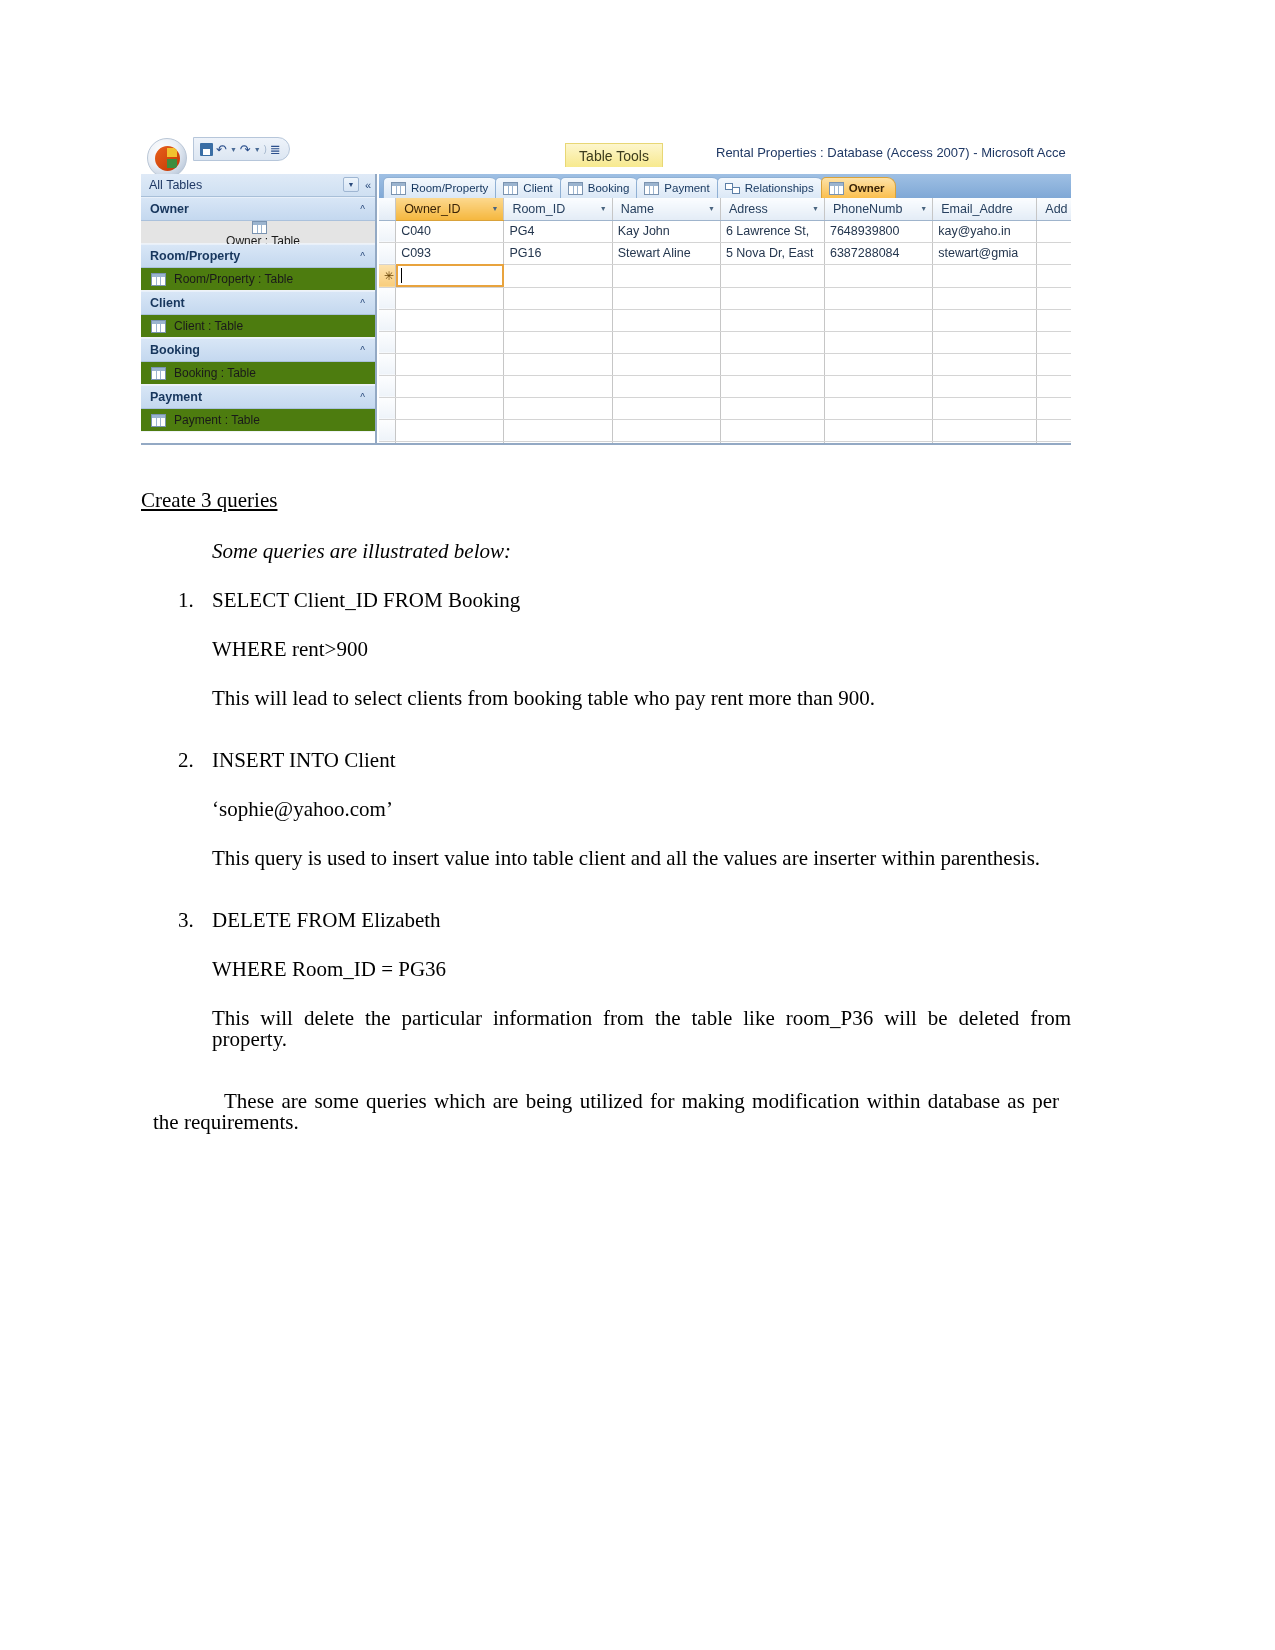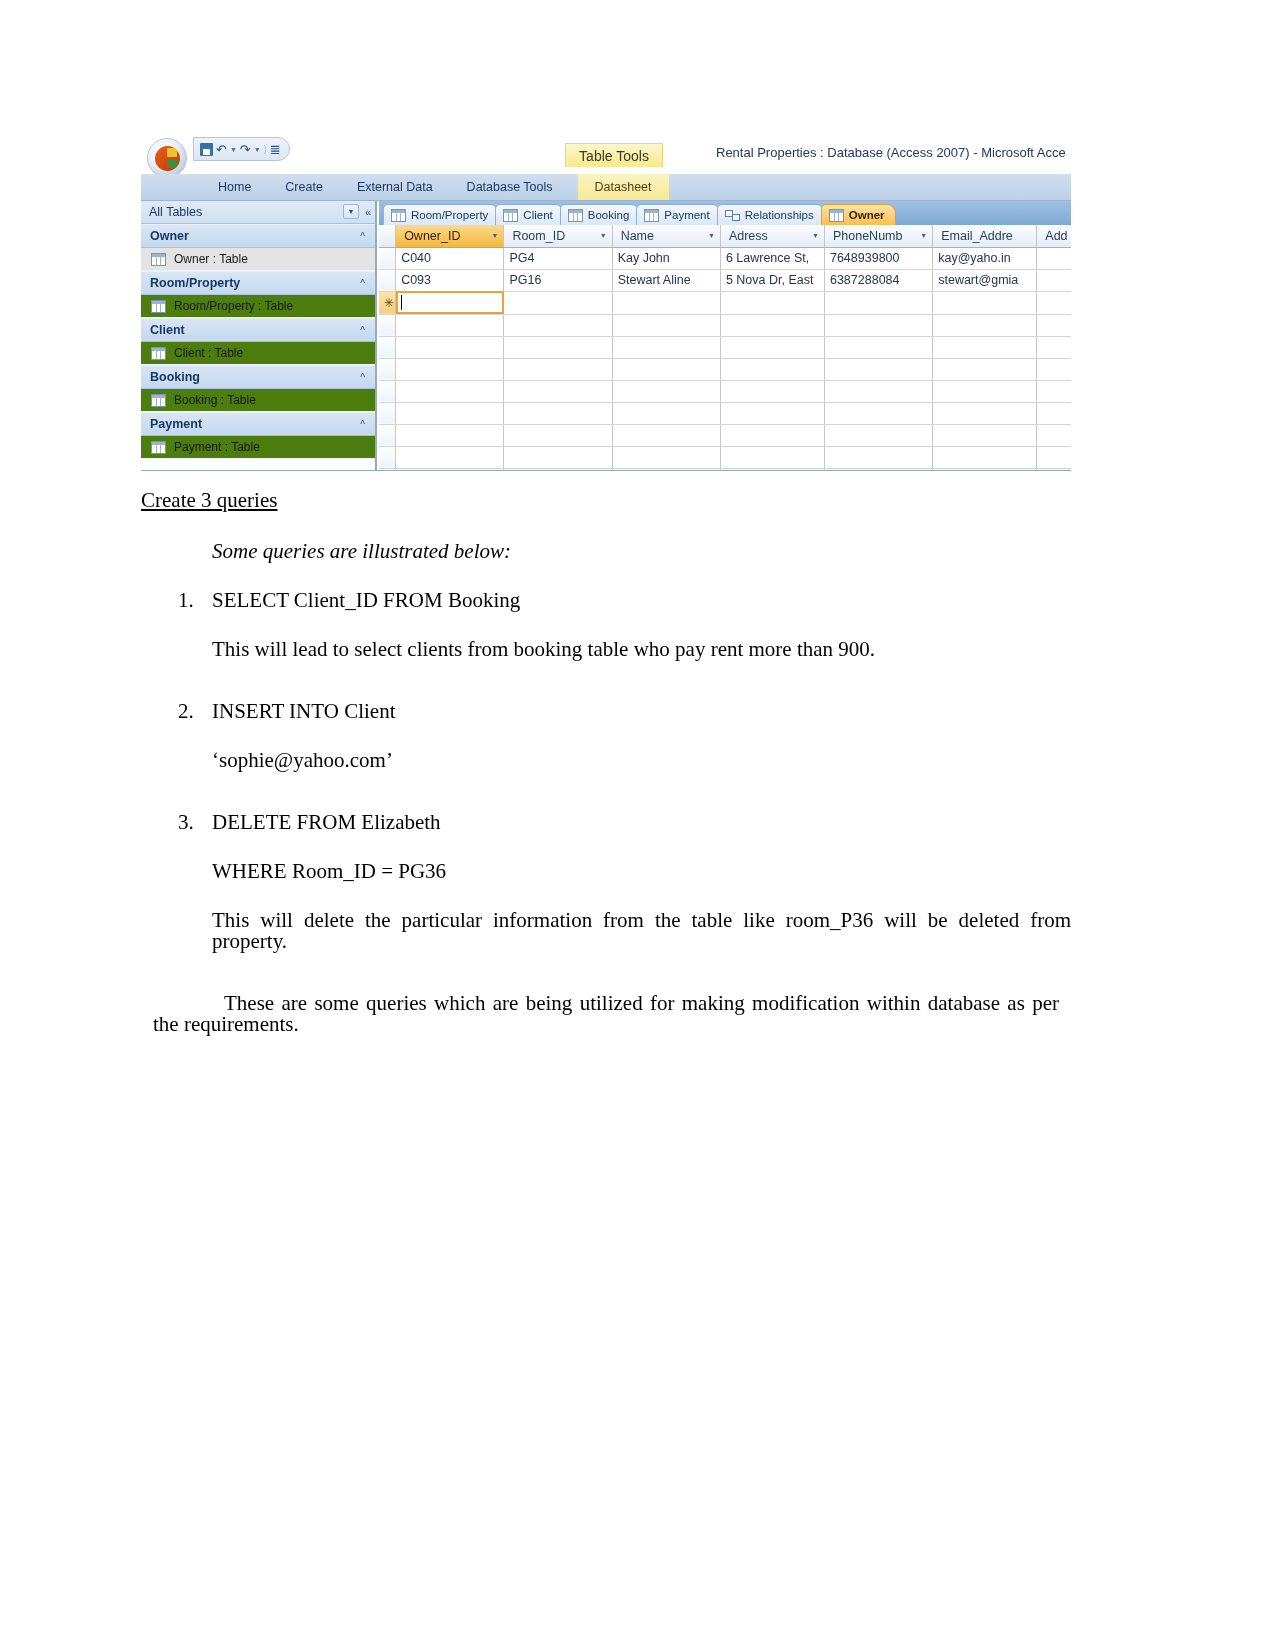--- a/index.html
+++ b/index.html
@@ -231,21 +231,21 @@
     height: 23px;
     display: flex;
     align-items: center;
     padding-left: 10px;
     font-size: 12px;
     color: #1a1a1a;
     background: #4d7c0f;
     border-bottom: 1px solid #eef2f7;
     box-sizing: border-box;
   }
-  .np-item.sel { background: #e4e4e4; }
+  .np-item.sel { background: #e4e4e4; flex-direction: column; }
   .tbl-ic {
     width: 15px; height: 13px;
     margin-right: 8px;
     background: #ffffff;
     border: 1px solid #7a93b0;
     box-sizing: border-box;
     position: relative;
     flex: none;
   }
   .tbl-ic::before {
@@ -467,29 +467,20 @@
       <span class="qat-arrow">▼</span>
       <span class="qat-ic">↷</span>
       <span class="qat-arrow">▼</span>
       <span class="qat-sep">)</span>
       <span class="qat-ic">≣</span>
     </div>
     <div class="table-tools-tab">Table Tools</div>
     <div class="win-title">Rental Properties : Database (Access 2007)  -  Microsoft Acce</div>
   </div>
 
-  <div class="ribbon">
-    <div class="ribbon-tabs">
-      <div class="rtab">Home</div>
-      <div class="rtab">Create</div>
-      <div class="rtab">External Data</div>
-      <div class="rtab">Database Tools</div>
-      <div class="rtab ctx">Datasheet</div>
-    </div>
-  </div>
 
   <div class="ac-body">
 
     <div class="navpane">
       <div class="np-header">
         <span>All Tables</span>
         <span class="np-header-ctrls">
           <span class="np-dd">▼</span>
           <span class="np-collapse">«</span>
         </span>
@@ -752,27 +743,29 @@
 <div class="doc">
 
   <div class="h-under">Create 3 queries</div>
 
   <div class="p-ind">Some queries are illustrated below:</div>
 
   <ol class="qlist">
     <li>
       <span class="num">1.</span>
       <div class="ln">SELECT Client_ID FROM Booking</div>
+      <div class="ln">WHERE rent&gt;900</div>
       <div class="ln just-norm">This will lead to select clients from booking table who pay rent more than 900.</div>
     </li>
 
     <li>
       <span class="num">2.</span>
       <div class="ln">INSERT INTO Client</div>
       <div class="ln">‘sophie@yahoo.com’</div>
+      <div class="ln just-norm">This query is used to insert value into table client and all the values are inserter within parenthesis.</div>
     </li>
 
     <li>
       <span class="num">3.</span>
       <div class="ln">DELETE FROM Elizabeth</div>
       <div class="ln">WHERE Room_ID = PG36</div>
       <div class="ln just-norm">This will delete the particular information from the table like room_P36 will be deleted from property.</div>
     </li>
   </ol>
 

